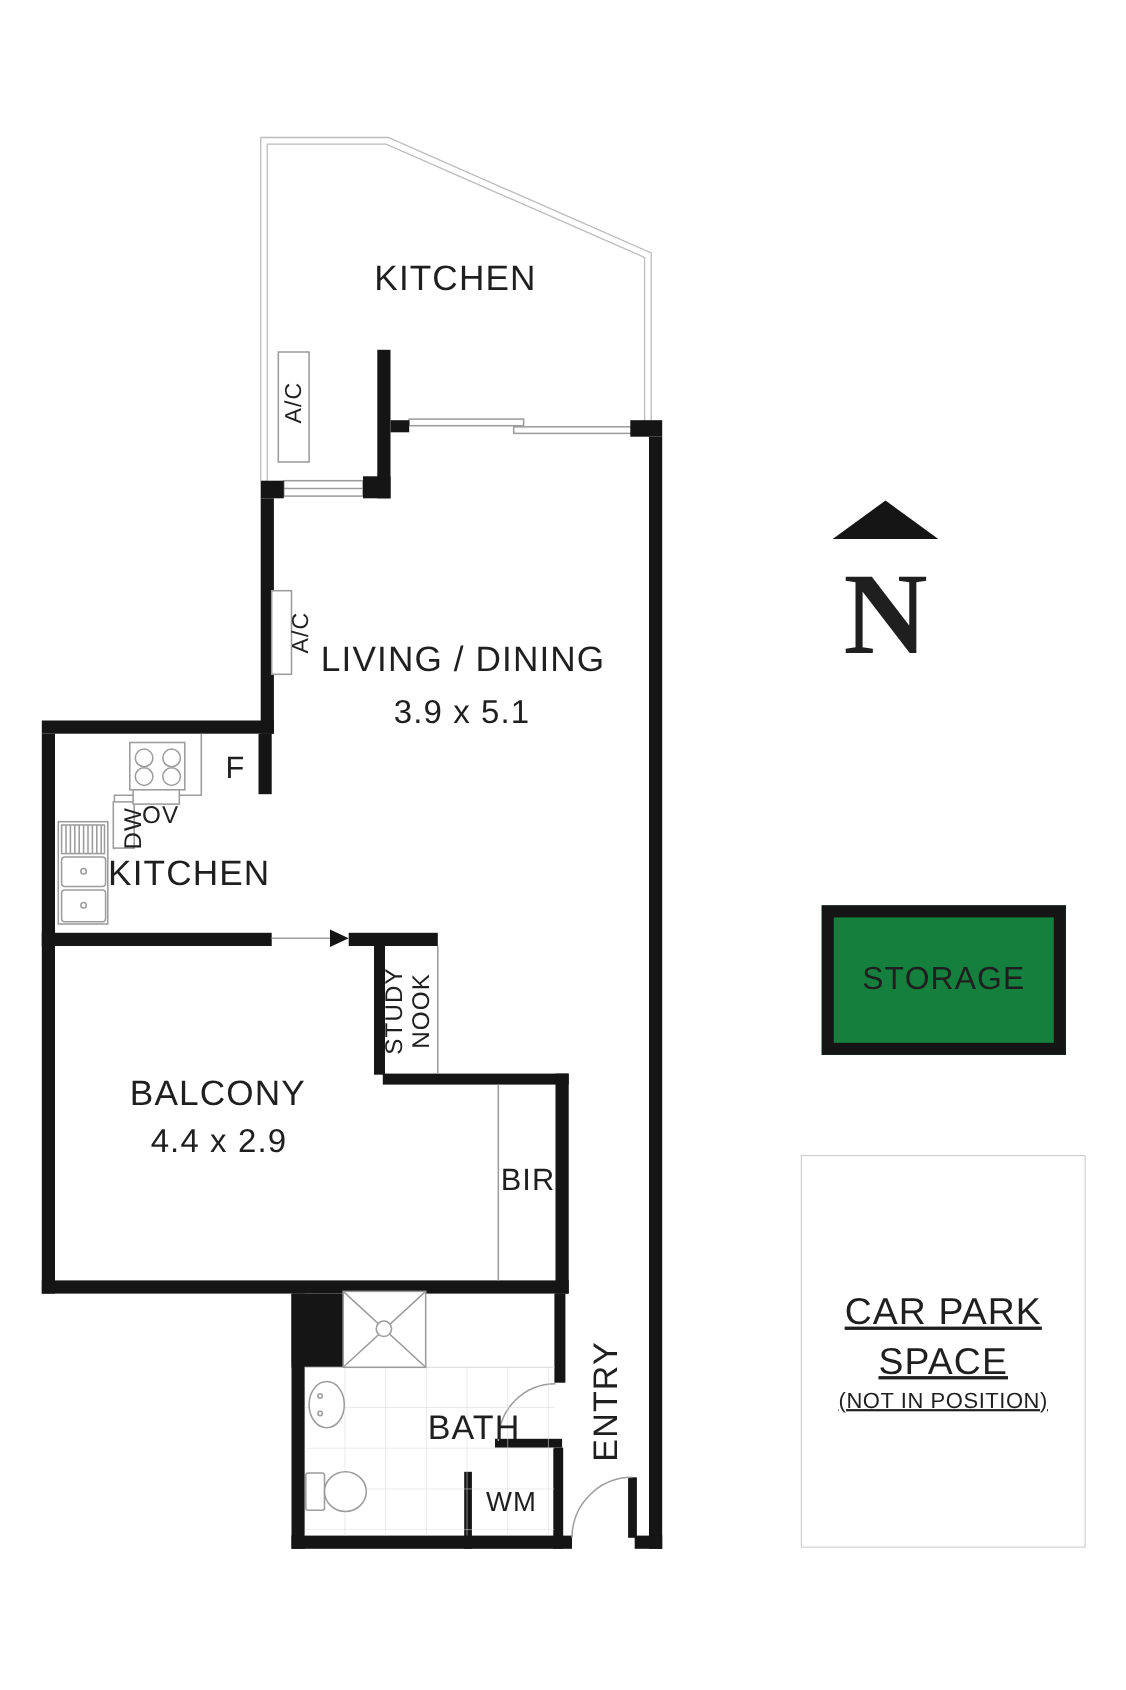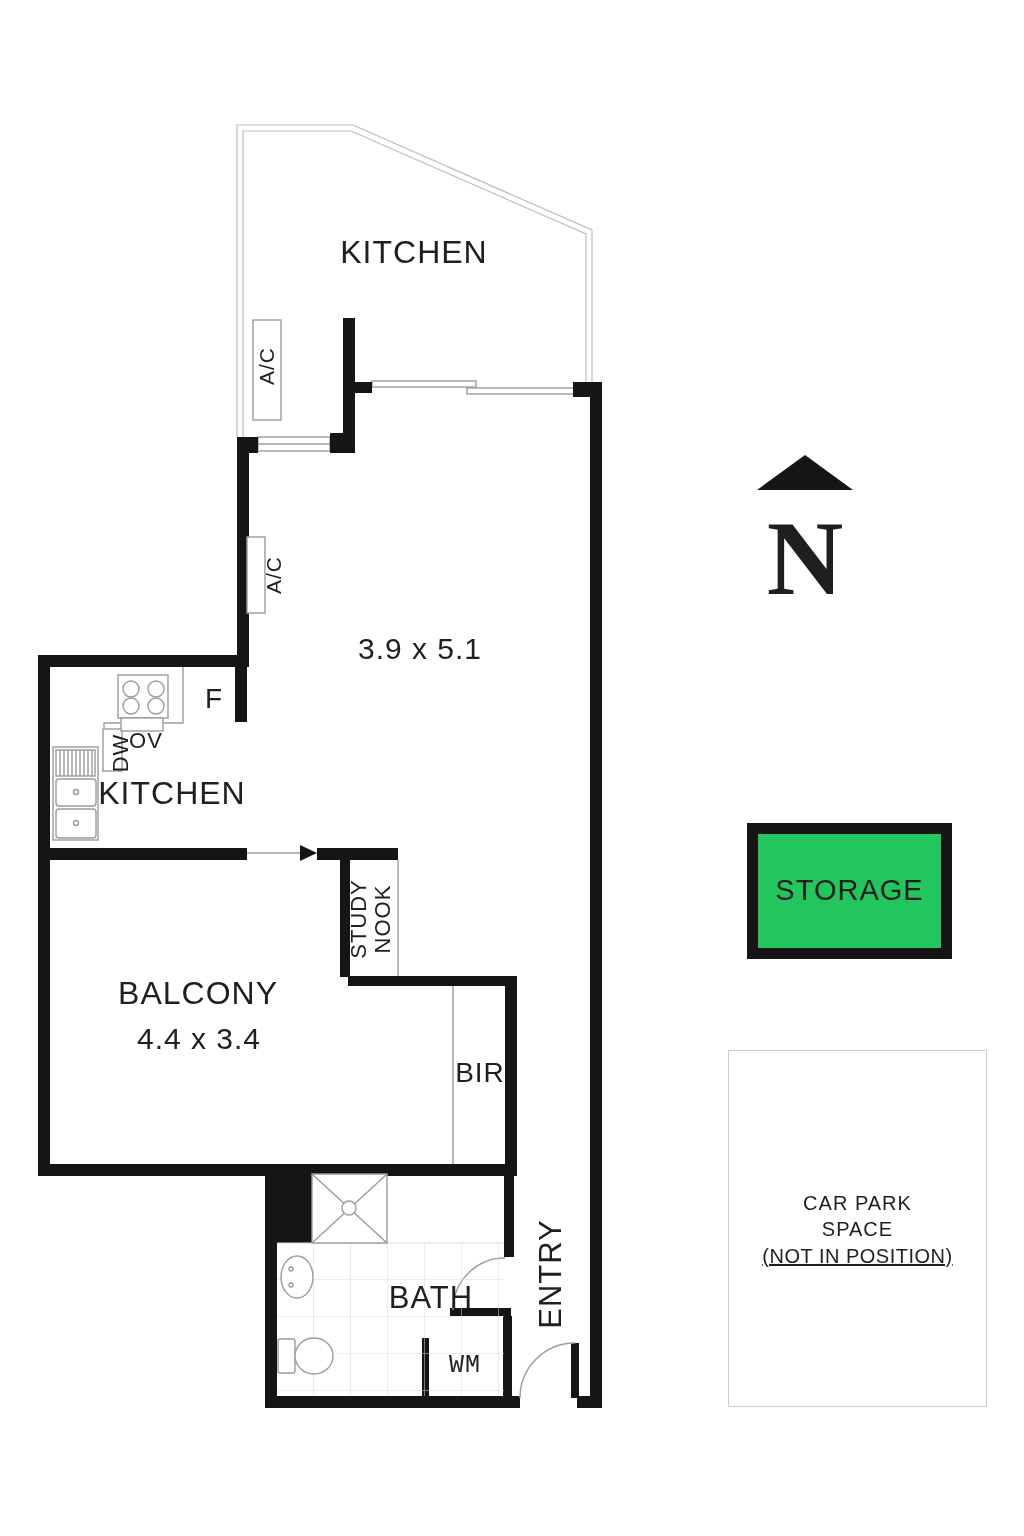--- a/index.html
+++ b/index.html
@@ -13,29 +13,29 @@
   .thin-fill{stroke:var(--line,#9c9c9c);stroke-width:1.4;fill:#fff;}
   .light{stroke:var(--light,#bdbdbd);stroke-width:1.2;fill:none;}
   .griddy{stroke:var(--grid,#d9d9d9);stroke-width:1;fill:none;}
   .lbl{
     position:absolute;transform:translate(-50%,-50%);white-space:nowrap;
     letter-spacing:1px;font-weight:400;line-height:1.1;text-align:center;
   }
   .rot{transform:translate(-50%,-50%) rotate(-90deg);}
   .serifN{font-family:"Liberation Serif","DejaVu Serif",serif;font-weight:700;letter-spacing:0;}
   .storage-box{
-    position:absolute;left:747px;top:823px;width:205px;height:136px;box-sizing:border-box;
-    border:11px solid var(--wall,#151515);background:#22c55e;display:flex;align-items:center;justify-content:center;
+    position:absolute;left:747px;top:823px;width:222px;height:136px;box-sizing:border-box;
+    border:11px solid var(--wall,#151515);background:#15803d;display:flex;align-items:center;justify-content:center;
   }
   .carpark-box{
     position:absolute;left:728px;top:1050px;width:259px;height:357px;box-sizing:border-box;
     border:1.5px solid #cccccc;background:#fff;display:flex;flex-direction:column;
     align-items:center;justify-content:center;
   }
-  .carpark-box .big{font-size:20px;letter-spacing:1px;line-height:1.3;}
+  .carpark-box .big{font-size:34px;letter-spacing:1px;line-height:1.3;text-decoration:underline;}
   .carpark-box .small{font-size:20px;letter-spacing:0.5px;margin-top:3px;text-decoration:underline;}
 </style>
 </head>
 <body>
 
 <div class="canvas">
 
   <svg class="plan-svg" width="1024" height="1536" viewBox="0 0 1024 1536">
     <defs>
       <pattern id="tiles" x="277" y="1243" width="37" height="37" patternUnits="userSpaceOnUse">
@@ -133,34 +133,35 @@
       <rect class="thin-fill" x="278" y="1339" width="17" height="34" rx="2"></rect>
       <ellipse class="thin-fill" cx="314" cy="1356" rx="19" ry="18"></ellipse>
     </g>
 
     <polygon class="wall" points="805,455 853,490 757,490"></polygon>
   </svg>
 
   <div class="lbl" style="left:414px;top:253px;font-size:32px;">KITCHEN</div>
   <div class="lbl rot" style="left:267px;top:366px;font-size:21px;">A/C</div>
   <div class="lbl rot" style="left:274px;top:575px;font-size:21px;">A/C</div>
+  <div class="lbl" style="left:421px;top:600px;font-size:32px;">LIVING / DINING</div>
   <div class="lbl" style="left:420px;top:648px;font-size:30px;">3.9 x 5.1</div>
   <div class="lbl" style="left:214px;top:699px;font-size:28px;">F</div>
   <div class="lbl" style="left:146px;top:741px;font-size:22px;">OV</div>
   <div class="lbl rot" style="left:121px;top:753px;font-size:22px;">DW</div>
   <div class="lbl" style="left:172px;top:794px;font-size:32px;">KITCHEN</div>
   <div class="lbl rot" style="left:371px;top:919px;font-size:22px;">
     <span style="display:block;">STUDY</span>
     <span style="display:block;">NOOK</span>
   </div>
   <div class="lbl" style="left:198px;top:994px;font-size:32px;">BALCONY</div>
-  <div class="lbl" style="left:199px;top:1038px;font-size:30px;">4.4 x 3.4</div>
+  <div class="lbl" style="left:199px;top:1038px;font-size:30px;">4.4 x 2.9</div>
   <div class="lbl" style="left:480px;top:1073px;font-size:28px;">BIR</div>
   <div class="lbl" style="left:387px;top:1298px;font-size:31px;margin-left:44px;">BATH</div>
-  <div class="lbl" style="left:465px;top:1366px;font-size:25px;font-family:Liberation Mono, monospace;">WM</div>
+  <div class="lbl" style="left:465px;top:1366px;font-size:25px;">WM</div>
   <div class="lbl rot" style="left:551px;top:1274px;font-size:31px;">ENTRY</div>
 
   <div class="lbl serifN" style="left:805px;top:559px;font-size:106px;">N</div>
 
   <div class="storage-box">
     <span class="lbl" style="position:static;transform:none;font-size:29px;">STORAGE</span>
   </div>
 
   <div class="carpark-box">
     <span class="big">CAR PARK</span>

